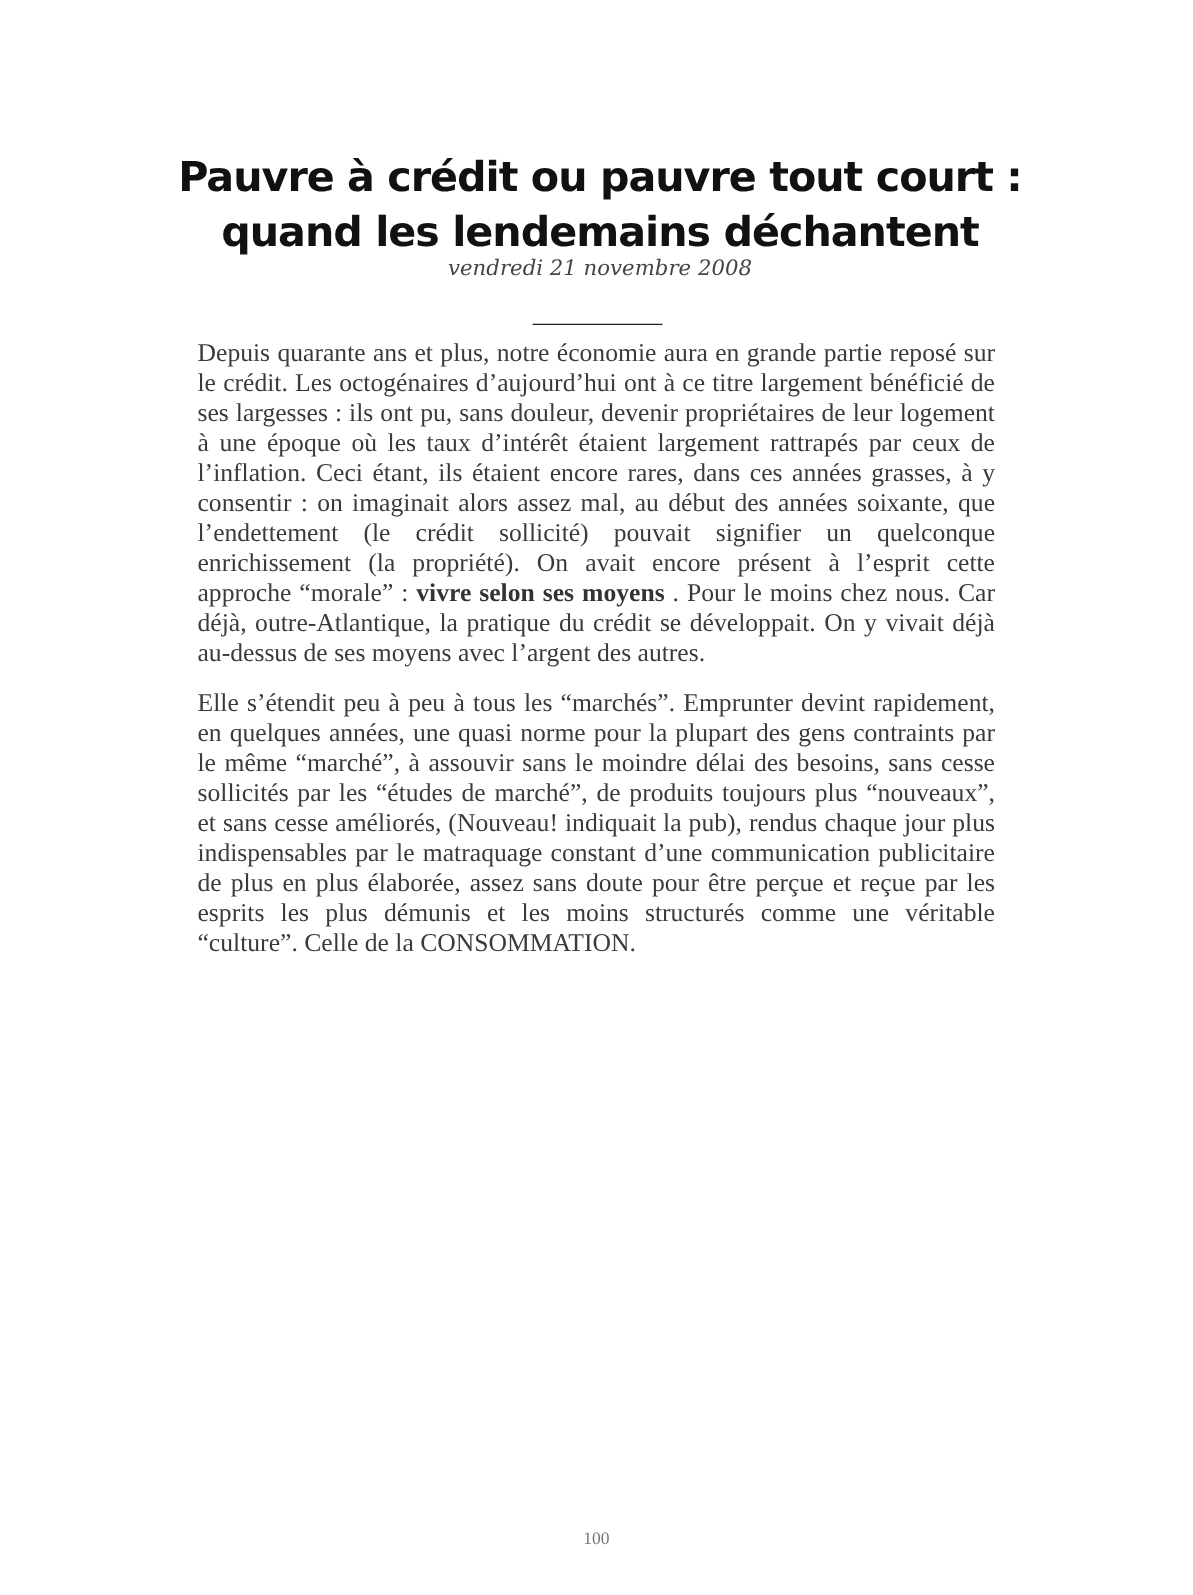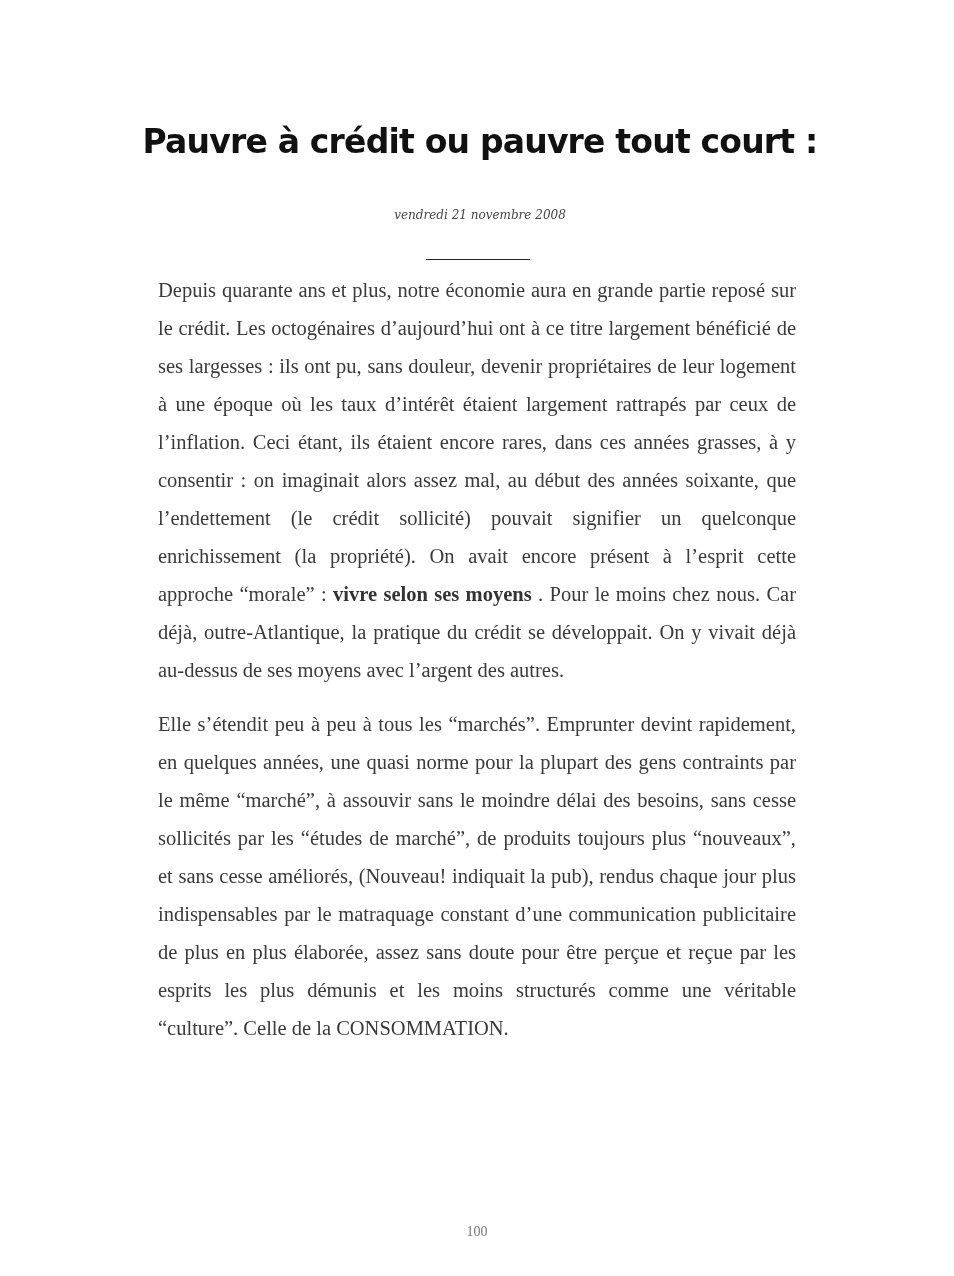--- a/index.html
+++ b/index.html
@@ -35,40 +35,40 @@
       margin: 0;
     }
     .date {
       position: absolute;
       left: 100px;
       width: 760px;
       top: 207px;
       text-align: center;
       font-family: "DejaVu Serif", "Liberation Serif", serif;
       font-style: italic;
-      font-size: 12px;
+      font-size: 17px;
       line-height: 16px;
       color: #444444;
     }
     .separator {
       position: absolute;
       left: 426px;
       top: 259px;
       width: 104px;
       height: 0;
       border-top: 1.5px solid #222222;
     }
     .body-text {
       position: absolute;
       left: 158px;
       width: 638px;
       top: 271px;
       font-family: "Liberation Serif", "DejaVu Serif", serif;
       font-size: 20.5px;
-      line-height: 38px;
+      line-height: 24px;
       color: #3a3a3a;
     }
     .body-text p {
       margin: 0 0 15.5px 0;
       text-align: justify;
       text-align-last: left;
     }
     .body-text p.last {
       text-align-last: justify;
     }
@@ -88,20 +88,21 @@
       color: #777777;
     }
   </style>
 </head>
 <body>
 
 <div class="page">
 
   <h1 class="title">
     <span>Pauvre à crédit ou pauvre tout court :</span><br>
+    <span>quand les lendemains déchantent</span>
   </h1>
 
   <div class="date">vendredi 21 novembre 2008</div>
 
   <div class="separator"></div>
 
   <div class="body-text">
     <p><span>Depuis quarante ans et plus, notre économie aura en grande partie reposé sur le crédit. Les octogénaires d’aujourd’hui ont à ce titre largement bénéficié de ses largesses : ils ont pu, sans douleur, devenir propriétaires de leur logement à une époque où les taux d’intérêt étaient largement rattrapés par ceux de l’inflation. Ceci étant, ils étaient encore rares, dans ces années grasses, à y consentir : on imaginait alors assez mal, au début des années soixante, que l’endettement (le crédit sollicité) pouvait signifier un quelconque enrichissement (la propriété). On avait encore présent à l’esprit cette approche “morale” : </span><b>vivre selon ses moyens</b><span> . Pour le moins chez nous. Car déjà, outre-Atlantique, la pratique du crédit se développait. On y vivait déjà au-dessus de ses moyens avec l’argent des autres.</span></p>
     <p>Elle s’étendit peu à peu à tous les “marchés”. Emprunter devint rapidement, en quelques années, une quasi norme pour la plupart des gens contraints par le même “marché”, à assouvir sans le moindre délai des besoins, sans cesse sollicités par les “études de marché”,  de produits toujours plus “nouveaux”, et sans cesse améliorés, (Nouveau! indiquait la pub), rendus chaque jour plus indispensables par le matraquage constant d’une communication publicitaire de plus en plus élaborée, assez sans doute pour être perçue et reçue par les esprits les plus démunis et les moins structurés comme une véritable “culture”. Celle de la CONSOMMATION.</p>
   </div>

